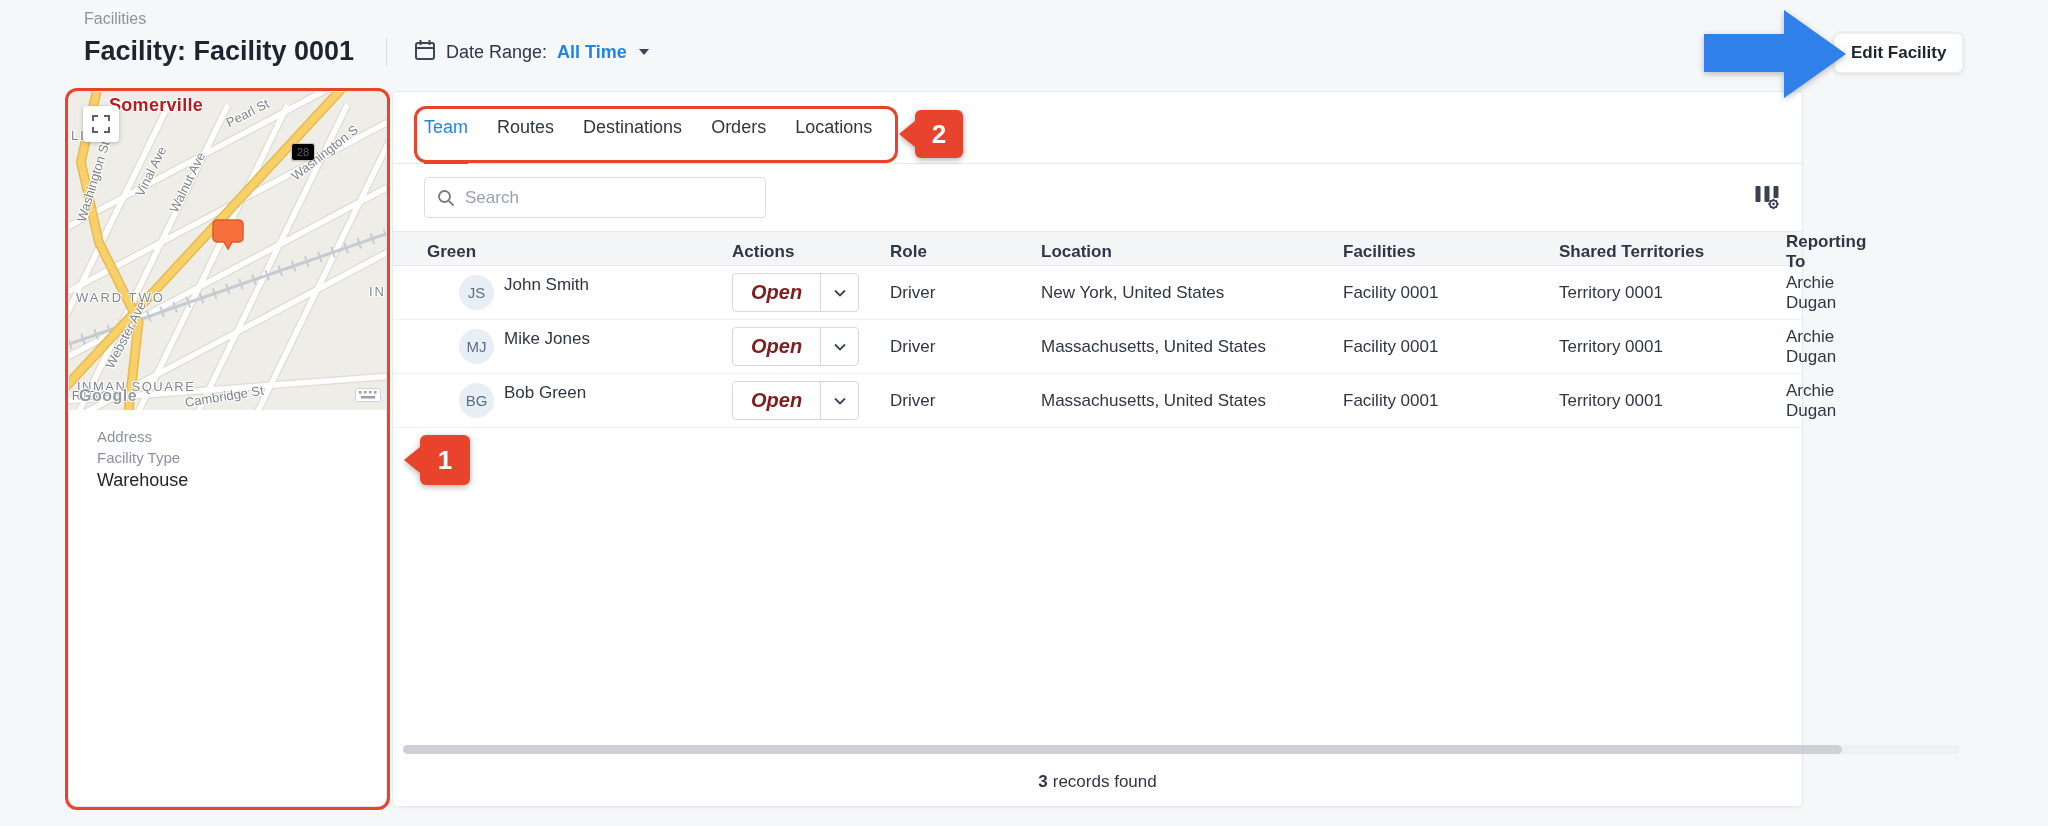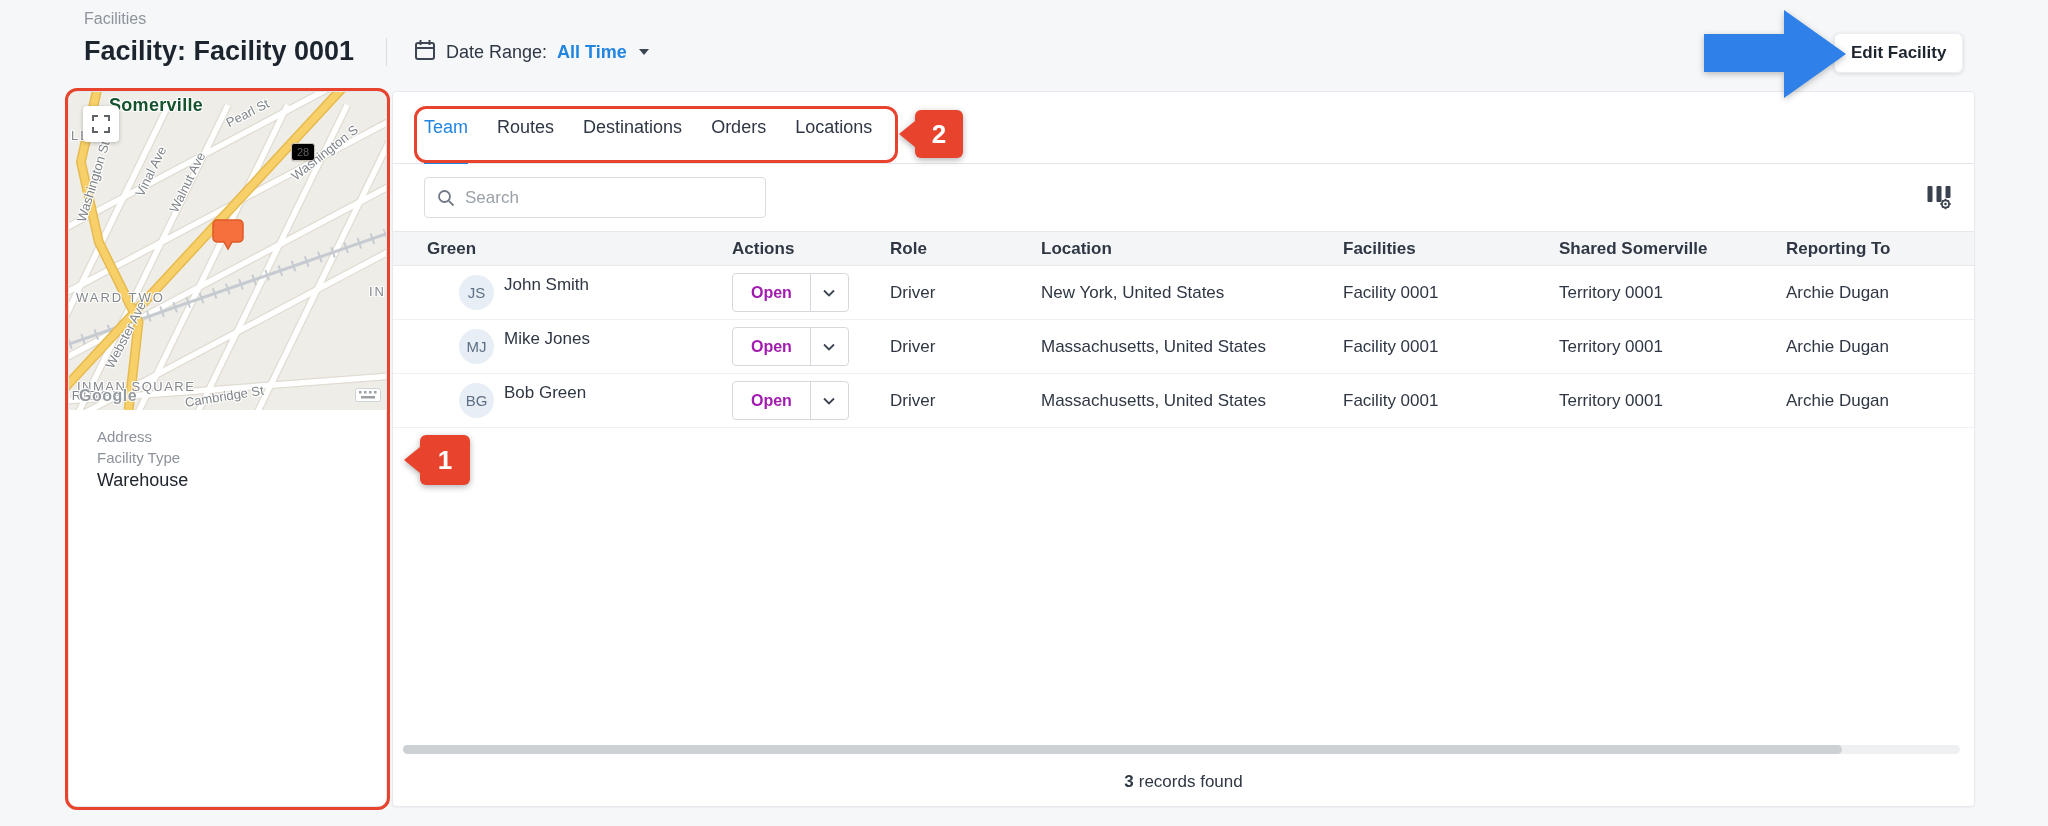--- a/index.html
+++ b/index.html
@@ -35,50 +35,50 @@
   .badge-2{left:899px;top:110px;}
   .badge-2 .num{width:48px;height:48px;}
 
   
   .facility-panel{position:absolute;left:68px;top:91px;width:319px;height:716px;background:#fff;border:1px solid #e3e6ea;border-radius:8px;overflow:hidden;box-shadow:0 1px 2px rgba(20,30,40,.05);}
   .map{position:relative;width:100%;height:318px;background:#efede7;overflow:hidden;cursor:grab;}
   .map-roads{position:absolute;inset:0;width:100%;height:100%;}
   .map-label{position:absolute;white-space:nowrap;color:#7e8489;font-size:13px;transform-origin:0 50%;
     text-shadow:-1px -1px 0 #fff,1px -1px 0 #fff,-1px 1px 0 #fff,1px 1px 0 #fff;}
   .map-label.area{color:#82878c;font-size:13px;letter-spacing:2px;}
-  .map-label.city{color:#14532d;font-size:18px;font-weight:bold;letter-spacing:.3px;}
+  .map-label.city{color:#b91c1c;font-size:18px;font-weight:bold;letter-spacing:.3px;}
   .route-shield{position:absolute;left:222px;top:40px;width:24px;height:18px;background:#000000;border:1px solid #c9c3b8;border-radius:3px;display:flex;align-items:center;justify-content:center;font-size:11px;color:#5c6166;box-shadow:0 1px 1px rgba(0,0,0,.1);margin-top:11px;}
   .map-marker{position:absolute;left:143px;top:126px;}
   .fullscreen-btn{position:absolute;left:14px;top:14px;width:36px;height:36px;background:#fff;border-radius:4px;display:flex;align-items:center;justify-content:center;box-shadow:0 1px 4px rgba(0,0,0,.25);cursor:pointer;}
   .google-logo{position:absolute;left:10px;bottom:5px;font-size:16px;font-weight:bold;color:#949aa0;letter-spacing:.5px;
     text-shadow:-1px -1px 0 rgba(255,255,255,.8),1px -1px 0 rgba(255,255,255,.8),-1px 1px 0 rgba(255,255,255,.8),1px 1px 0 rgba(255,255,255,.8);}
   .kbd-icon{position:absolute;right:5px;bottom:8px;}
   .panel-details{padding:18px 28px;}
   .detail-label{font-size:15px;color:#8d939c;margin-bottom:4px;}
   .detail-value{font-size:18px;color:#20262e;margin-bottom:20px;}
 
   
-  .main-card{position:absolute;left:392px;top:91px;width:1583px;height:716px;background:#fff;border:1px solid #e7e9ed;border-radius:4px;box-shadow:0 1px 2px rgba(20,30,40,.04);}
+  .main-card{position:absolute;left:392px;top:91px;width:1411px;height:716px;background:#fff;border:1px solid #e7e9ed;border-radius:4px;box-shadow:0 1px 2px rgba(20,30,40,.04);}
   .tabs-row{position:relative;height:72px;display:flex;align-items:stretch;padding-left:31px;gap:29px;border-bottom:1px solid #e3e6ea;}
   .tab{position:relative;display:flex;align-items:center;font-size:18px;color:#2f3744;cursor:pointer;}
   .tab.active{color:var(--accent-blue);}
   .tab.active::after{content:"";position:absolute;left:0;right:0;bottom:-1px;height:3px;background:var(--accent-blue);}
   .toolbar-row{position:relative;height:67px;display:flex;align-items:center;padding-left:31px;}
   .search-box{display:flex;align-items:center;gap:10px;width:342px;height:41px;border:1px solid #d9dce1;border-radius:4px;padding-left:12px;background:#fff;}
   .search-box input{border:none;outline:none;flex:1;font-size:17px;font-family:"Liberation Sans",sans-serif;color:#333;background:transparent;height:100%;}
   .search-box input::placeholder{color:#9aa1a9;}
   .col-settings{position:absolute;right:22px;top:20px;width:26px;height:26px;cursor:pointer;}
 
   .grid-row{display:grid;grid-template-columns:305px 158px 151px 302px 216px 227px 1fr;align-items:center;padding-left:34px;}
   .table-header{height:35px;background:#f4f5f7;border-top:1px solid #e6e8ec;border-bottom:1px solid #e6e8ec;font-size:17px;font-weight:bold;color:#2f3744;}
   .table-row{height:54px;border-bottom:1px solid #eef0f3;font-size:17px;color:#2f3744;}
   .name-cell{display:flex;align-items:flex-start;gap:10px;padding-left:32px;}
   .avatar{width:35px;height:35px;border-radius:50%;background:#e8eef5;color:#5c6f85;font-size:15px;display:flex;align-items:center;justify-content:center;flex:none;}
   .split-btn{display:inline-flex;height:39px;border:1px solid #d4d8dd;border-radius:4px;overflow:hidden;background:#fff;cursor:pointer;}
-  .split-btn .main{display:flex;align-items:center;padding:0 18px;font-size:16px;font-weight:bold;color:#a21caf;}
+  .split-btn .main{display:flex;align-items:center;padding:0 18px;font-size:20px;font-weight:bold;color:#7f1d1d;font-style:italic;}
   .split-btn .drop{display:flex;align-items:center;justify-content:center;width:38px;border-left:1px solid #d4d8dd;}
 
   .hscroll-track{position:absolute;left:10px;top:653px;width:1557px;height:9px;background:#eef0f2;border-radius:5px;}
   .hscroll-thumb{position:absolute;left:0;top:0;width:1439px;height:9px;background:#cdd1d6;border-radius:5px;cursor:pointer;}
   .table-footer{position:absolute;left:0;right:0;bottom:14px;text-align:center;font-size:17px;color:#2f3744;}
   .table-footer .cnt{font-weight:bold;}
   .table-footer .txt{margin-left:5px;}
 </style>
 </head>
 <body>
@@ -231,21 +231,21 @@
         <circle cx="19.5" cy="20" r="1.3" fill="#39424e"></circle>
       </svg>
     </div>
 
     <div class="grid-row table-header">
       <div>Green</div>
       <div>Actions</div>
       <div>Role</div>
       <div>Location</div>
       <div>Facilities</div>
-      <div>Shared Somerville</div>
+      <div>Shared Territories</div>
       <div>Reporting To</div>
     </div>
 
     <div class="grid-row table-row">
       <div class="name-cell">
         <div class="avatar">JS</div>
         <span>John Smith</span>
       </div>
       <div>
         <div class="split-btn">

